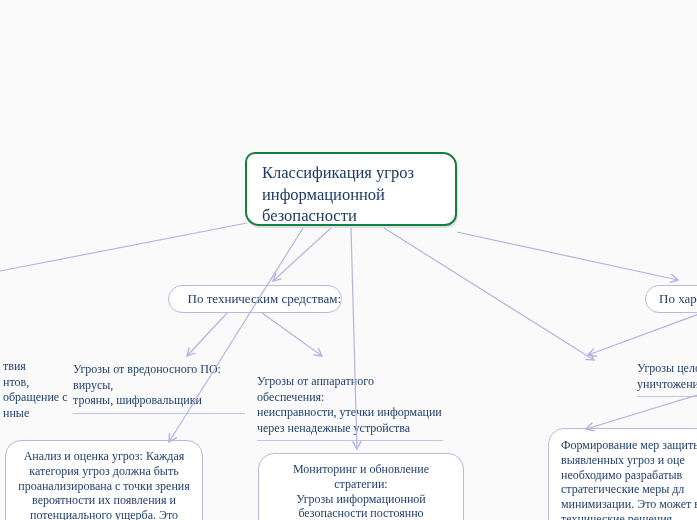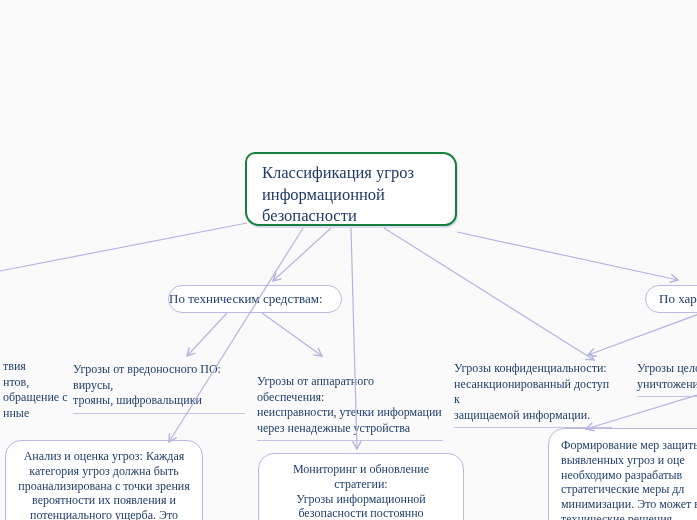--- a/index.html
+++ b/index.html
@@ -29,21 +29,21 @@
     color: #1d3a66;
   }
 
   
   .pill {
     position: absolute; height: 28px;
     background: #ffffff;
     border: 1.5px solid #b9b9e2;
     border-radius: 15px;
     box-sizing: border-box;
-    display: flex; align-items: center; justify-content: flex-start;
+    display: flex; align-items: center; justify-content: flex-end;
     font-size: 13px; color: #21406d;
   }
   .pill.technical { left: 168px; top: 285px; width: 174px; }
   .pill.rightclip { left: 645px; top: 285px; width: 175px; justify-content: flex-start; padding-left: 13px; }
 
   
   .leaf {
     position: absolute;
     font-size: 12px; line-height: 15.5px;
     color: #22416e;
@@ -102,23 +102,20 @@
 обращение с
 нные</div>
 
   <div class="leaf malware underlined node-text">Угрозы от вредоносного ПО: вирусы,
 трояны, шифровальщики</div>
 
   <div class="leaf hardware underlined node-text">Угрозы от аппаратного обеспечения:
 неисправности, утечки информации
 через ненадежные устройства</div>
 
-  <div class="leaf confidentiality underlined node-text">Угрозы конфиденциальности:
-несанкционированный доступ к
-защищаемой информации.</div>
 
   <div class="leaf integrity underlined node-text">Угрозы цело
 уничтожение</div>
 
   <div class="note analysis">
     <div class="node-text">Анализ и оценка угроз: Каждая
 категория угроз должна быть
 проанализирована с точки зрения
 вероятности их появления и
 потенциального ущерба. Это</div>

